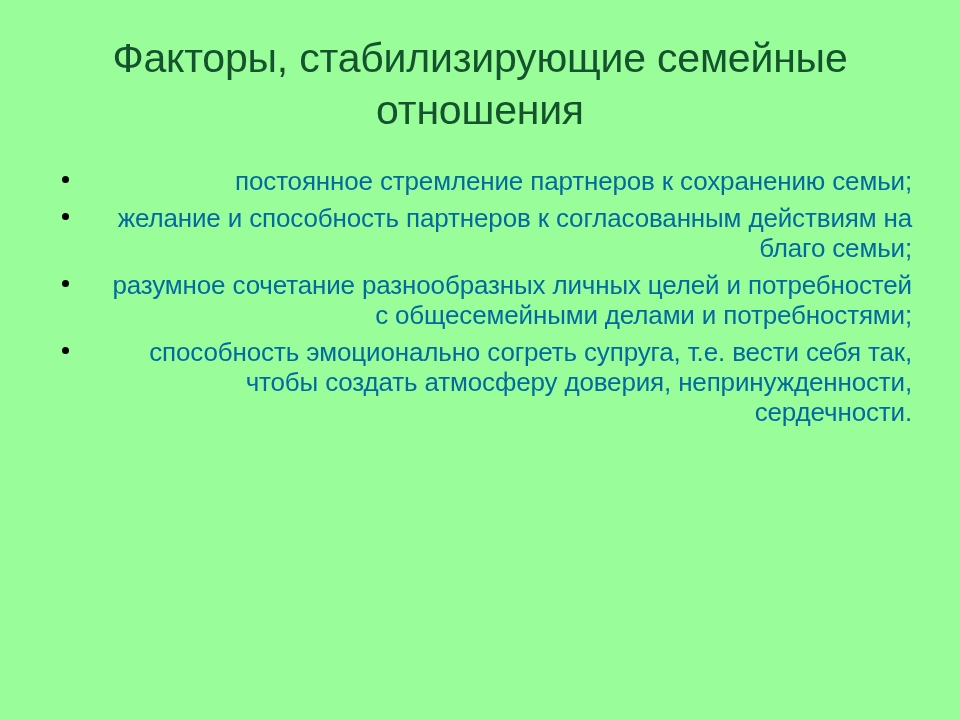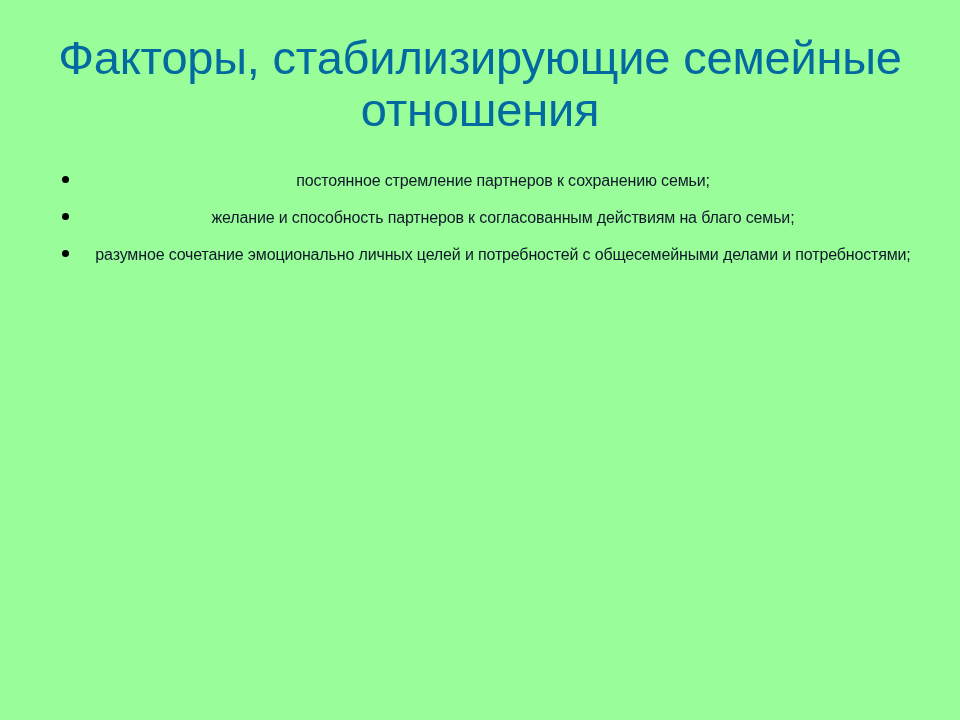--- a/index.html
+++ b/index.html
@@ -18,45 +18,45 @@
     height: 720px;
     background: #99fe99;
     box-sizing: border-box;
   }
   #slide-title {
     position: absolute;
     left: 40px;
     top: 32px;
     width: 880px;
     text-align: center;
-    font-size: 47px;
+    font-size: 41px;
     line-height: 52px;
-    color: #0369a1;
+    color: #14532d;
     font-weight: normal;
     letter-spacing: -0.2px;
     margin: 0;
   }
   #bullet-list {
     position: absolute;
     left: 56px;
     top: 166px;
     width: 856px;
     margin: 0;
     padding: 0;
     list-style: none;
   }
   .bullet-item {
     position: relative;
     padding-left: 38px;
     margin: 0 0 7px 0;
-    font-size: 16px;
+    font-size: 26px;
     line-height: 30px;
-    color: #0f172a;
+    color: #0369a1;
     letter-spacing: -0.15px;
-    text-align: center;
+    text-align: right;
   }
   .bullet-marker {
     position: absolute;
     left: 6px;
     top: 10px;
     width: 7px;
     height: 7px;
     border-radius: 50%;
     background: #000000;
   }
@@ -79,21 +79,25 @@
     </li>
 
     <li class="bullet-item">
       <span class="bullet-marker"></span>
       <span class="bullet-text">желание и способность партнеров к согласованным действиям на благо семьи;</span>
     </li>
 
 
     <li class="bullet-item">
       <span class="bullet-marker"></span>
-      <span class="bullet-text">разумное сочетание эмоционально личных целей и потребностей с общесемейными делами и потребностями;</span>
+      <span class="bullet-text">разумное сочетание разнообразных личных целей и потребностей с общесемейными делами и потребностями;</span>
     </li>
 
 
 
+    <li class="bullet-item">
+      <span class="bullet-marker"></span>
+      <span class="bullet-text">способность эмоционально согреть супруга, т.е. вести себя так, чтобы создать атмосферу доверия, непринужденности, сердечности.</span>
+    </li>
 
   </ul>
 
 </div>
 
 </body></html>

